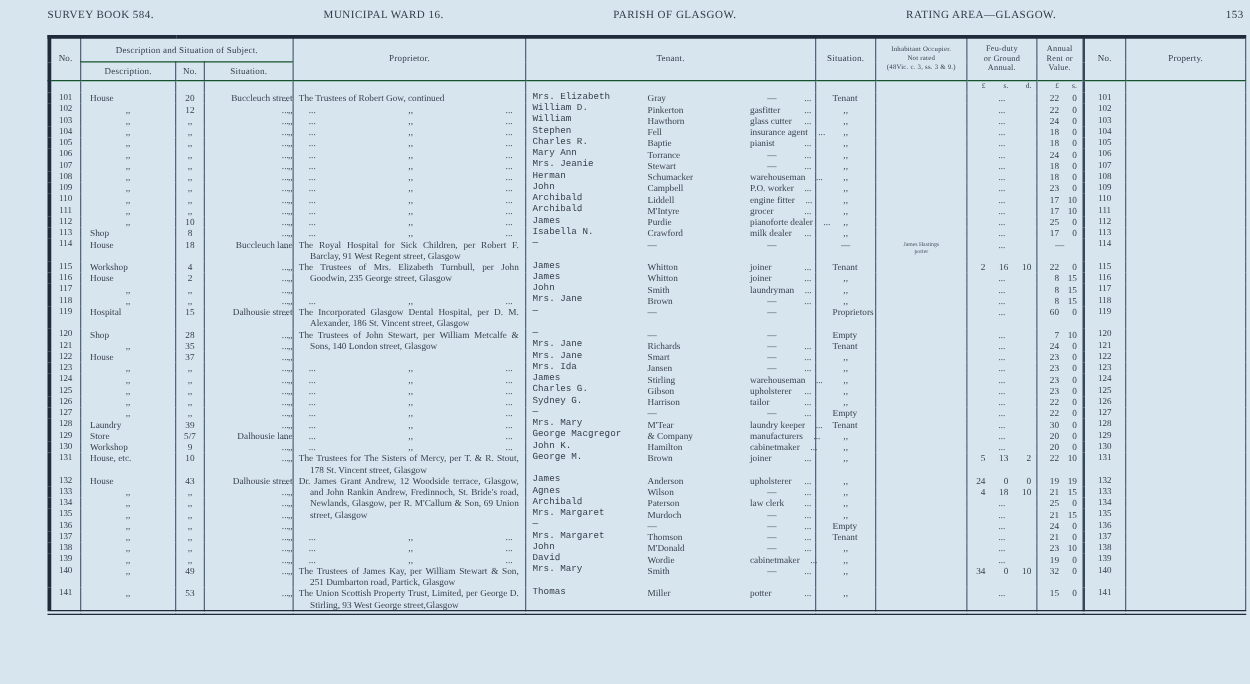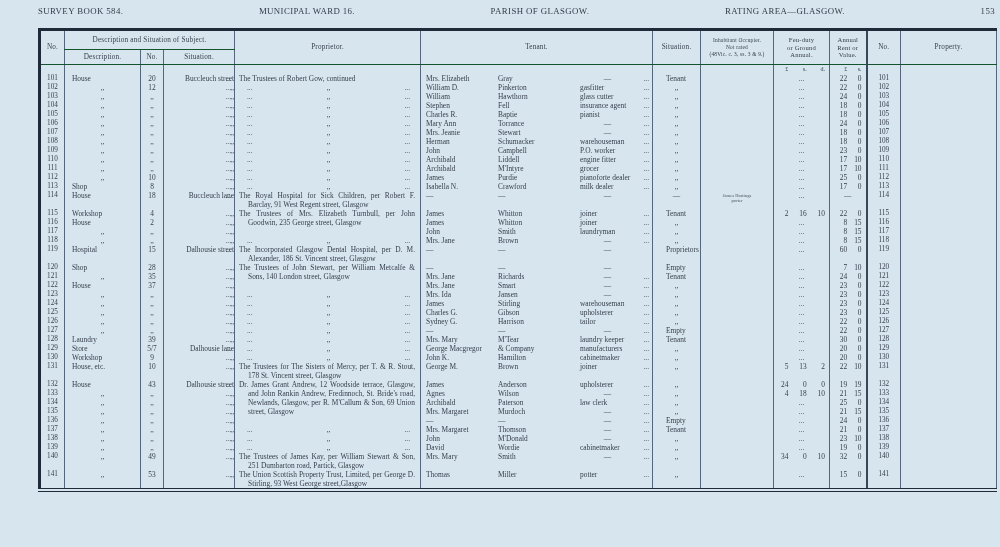--- a/index.html
+++ b/index.html
@@ -47,21 +47,21 @@
   td.c-desc.ctr{padding-left:0;text-align:center;}
   td.c-num{text-align:center;}
   td.c-sit{position:relative;text-align:right;}
   td.c-sit .dots{position:absolute;right:3px;top:0;}
   td.c-prop{white-space:normal;}
   td.c-prop.para{
     text-align:justify;padding-left:13px;padding-right:5px;text-indent:-9px;
   }
   td.c-prop .dflex{display:flex;justify-content:space-between;padding:0 10px 0 12px;}
   td.c-ten .tflex{display:flex;padding-left:5px;}
-  td.c-ten .tf{width:72px;flex:none;}
+  td.c-ten .tf{width:92px;flex:none;font-family:Liberation Mono, monospace;}
   td.c-ten .tl{width:82px;flex:none;}
   td.c-ten .toc{flex:1;}
   td.c-ten .toc.ctr{text-align:center;}
   td.c-ten .tdd{width:14px;flex:none;text-align:right;padding-right:3px;}
   td.c-occ{padding-left:13px;}
   td.c-occ.ctr{padding-left:0;text-align:center;}
   td.c-inh{font-size:4.6px;line-height:5px;text-align:center;white-space:pre-line;padding-top:2px;color:#4a5361;}
   td.c-feu .fflex,td.c-rent .rflex{display:flex;}
   td.c-feu .fv{flex:1;text-align:right;padding-right:4px;}
   td.c-feu .fdots{flex:1;text-align:center;}

